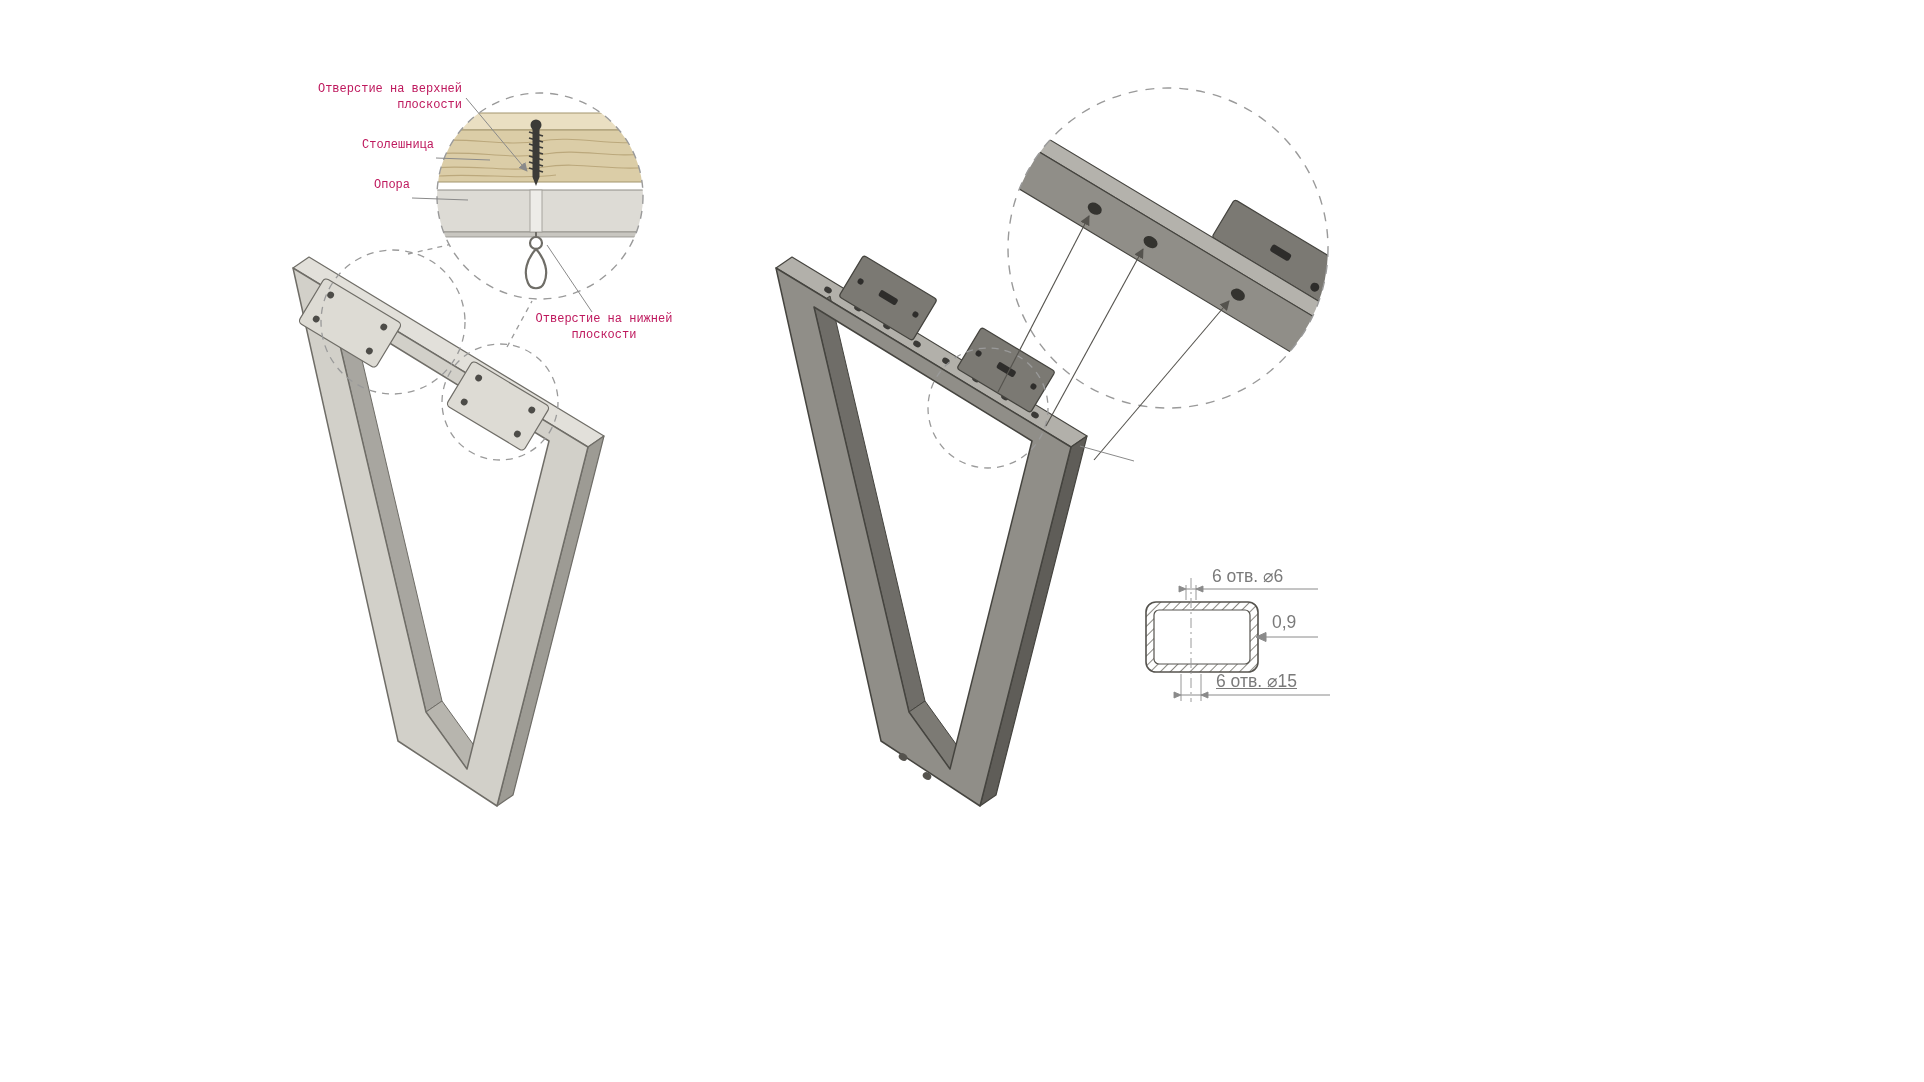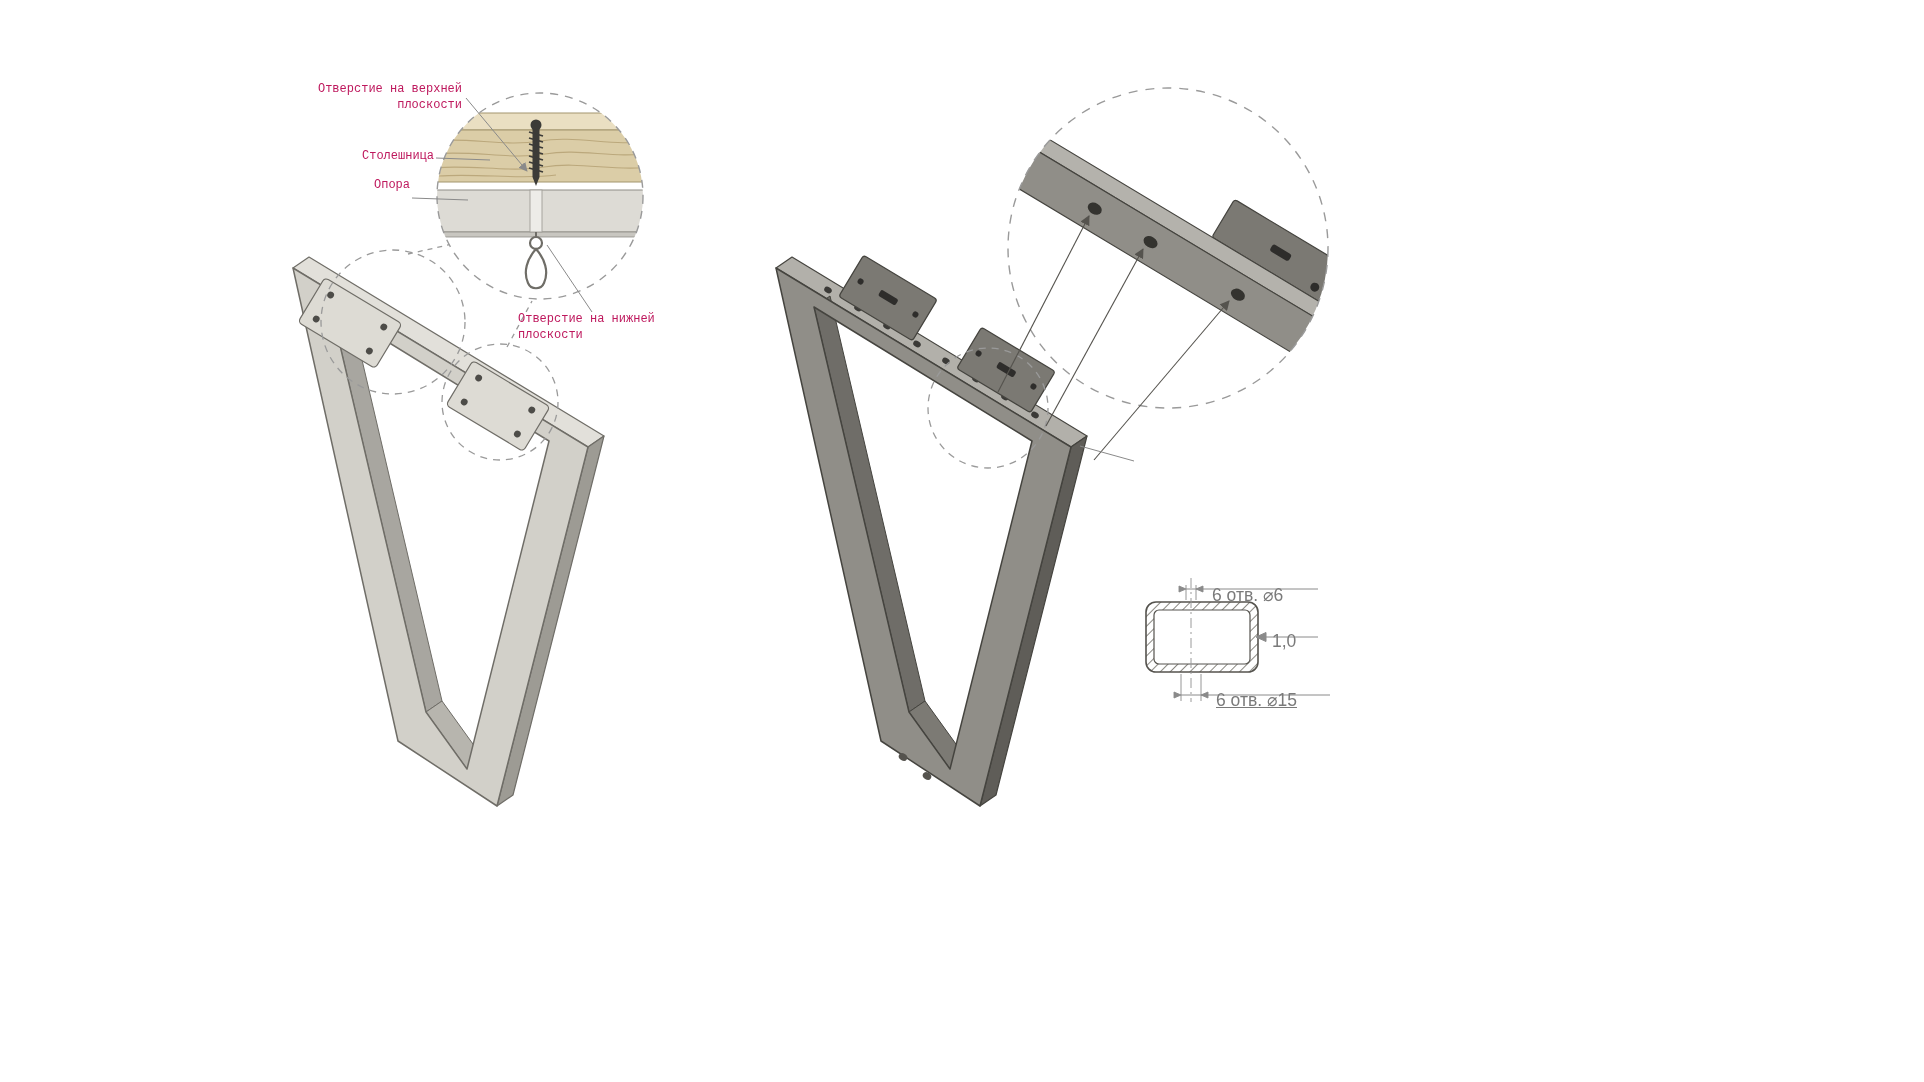--- a/index.html
+++ b/index.html
@@ -12,33 +12,32 @@
   }
   .stage svg{position:absolute;left:0;top:0;}
   .callout{
     position:absolute;
     color:#be185d;
     font-size:12px;
     line-height:1.3;
     font-family:Liberation Mono, monospace;
   }
   .callout.right{text-align:right;}
-  .callout.center{text-align:left;}
+  .callout.center{text-align:center;}
   .note{
     position:absolute;
     color:#8a8a8a;
     font-size:18px;
     line-height:1.45;
   }
   .dim{
     position:absolute;
     color:#7a7a7a;
     font-size:17.5px;
     white-space:nowrap;
-    margin-top:19px;
   }
 </style>
 </head>
 <body>
 
 <div class="stage">
 
 <svg width="1924" height="1082" viewBox="0 0 1924 1082">
   <defs>
     <clipPath id="clipL">
@@ -226,26 +225,26 @@
       <line x1="1201" y1="674" x2="1201" y2="701"></line>
       <line x1="1181" y1="695" x2="1330" y2="695" stroke-width="1"></line>
       <polygon points="1181,695 1174,692 1174,698"></polygon>
       <polygon points="1201,695 1208,692 1208,698"></polygon>
     </g>
   </g>
 </svg>
 
 <div class="callout right" style="left:297px;top:82px;width:165px;">Отверстие на верхней плоскости</div>
 
-<div class="callout right" style="left:330px;top:149px;width:104px;">Столешница</div>
+<div class="callout right" style="left:330px;top:138px;width:104px;">Столешница</div>
 
 <div class="callout right" style="left:346px;top:178px;width:64px;">Опора</div>
 
 <div class="callout center" style="left:518px;top:312px;width:172px;">Отверстие на нижней плоскости</div>
 
 
 <div class="dim" style="left:1212px;top:566px;">6 отв. ⌀6</div>
 
-<div class="dim" style="left:1272px;top:612px;">1,0</div>
+<div class="dim" style="left:1272px;top:612px;">0,9</div>
 
 <div class="dim" style="left:1216px;top:671px;text-decoration:underline;">6 отв. ⌀15</div>
 
 </div>
 
 </body></html>

